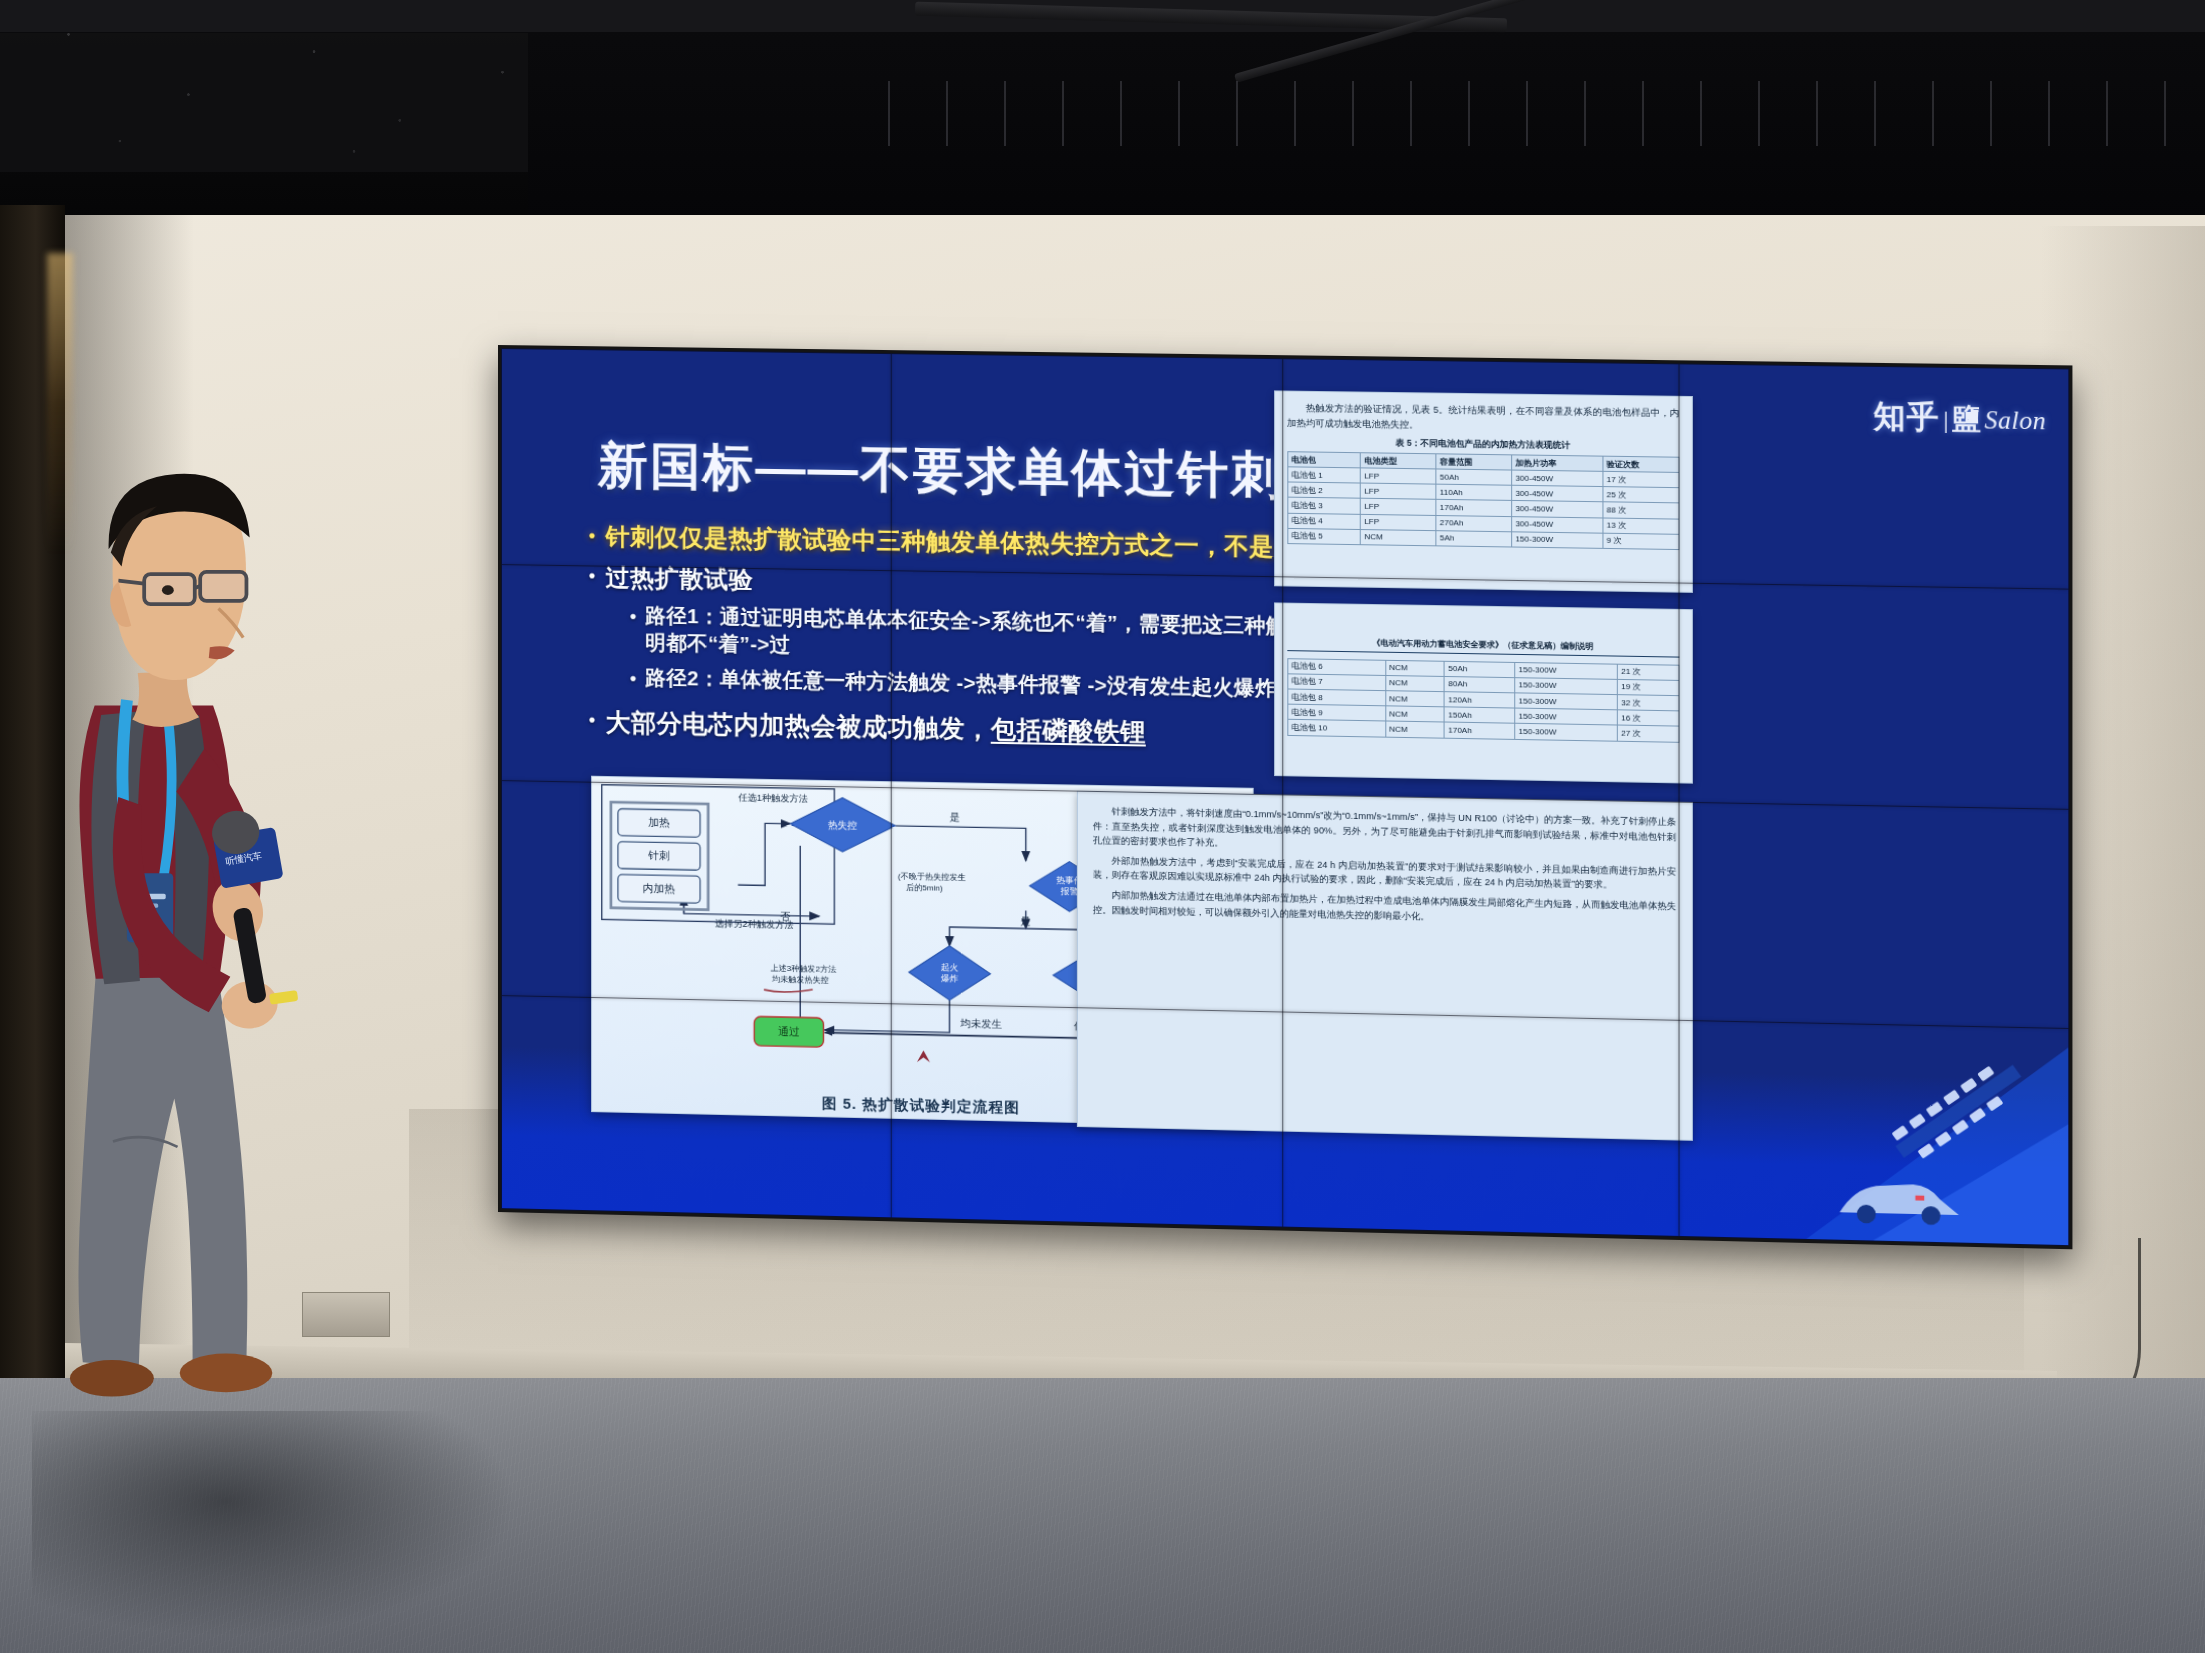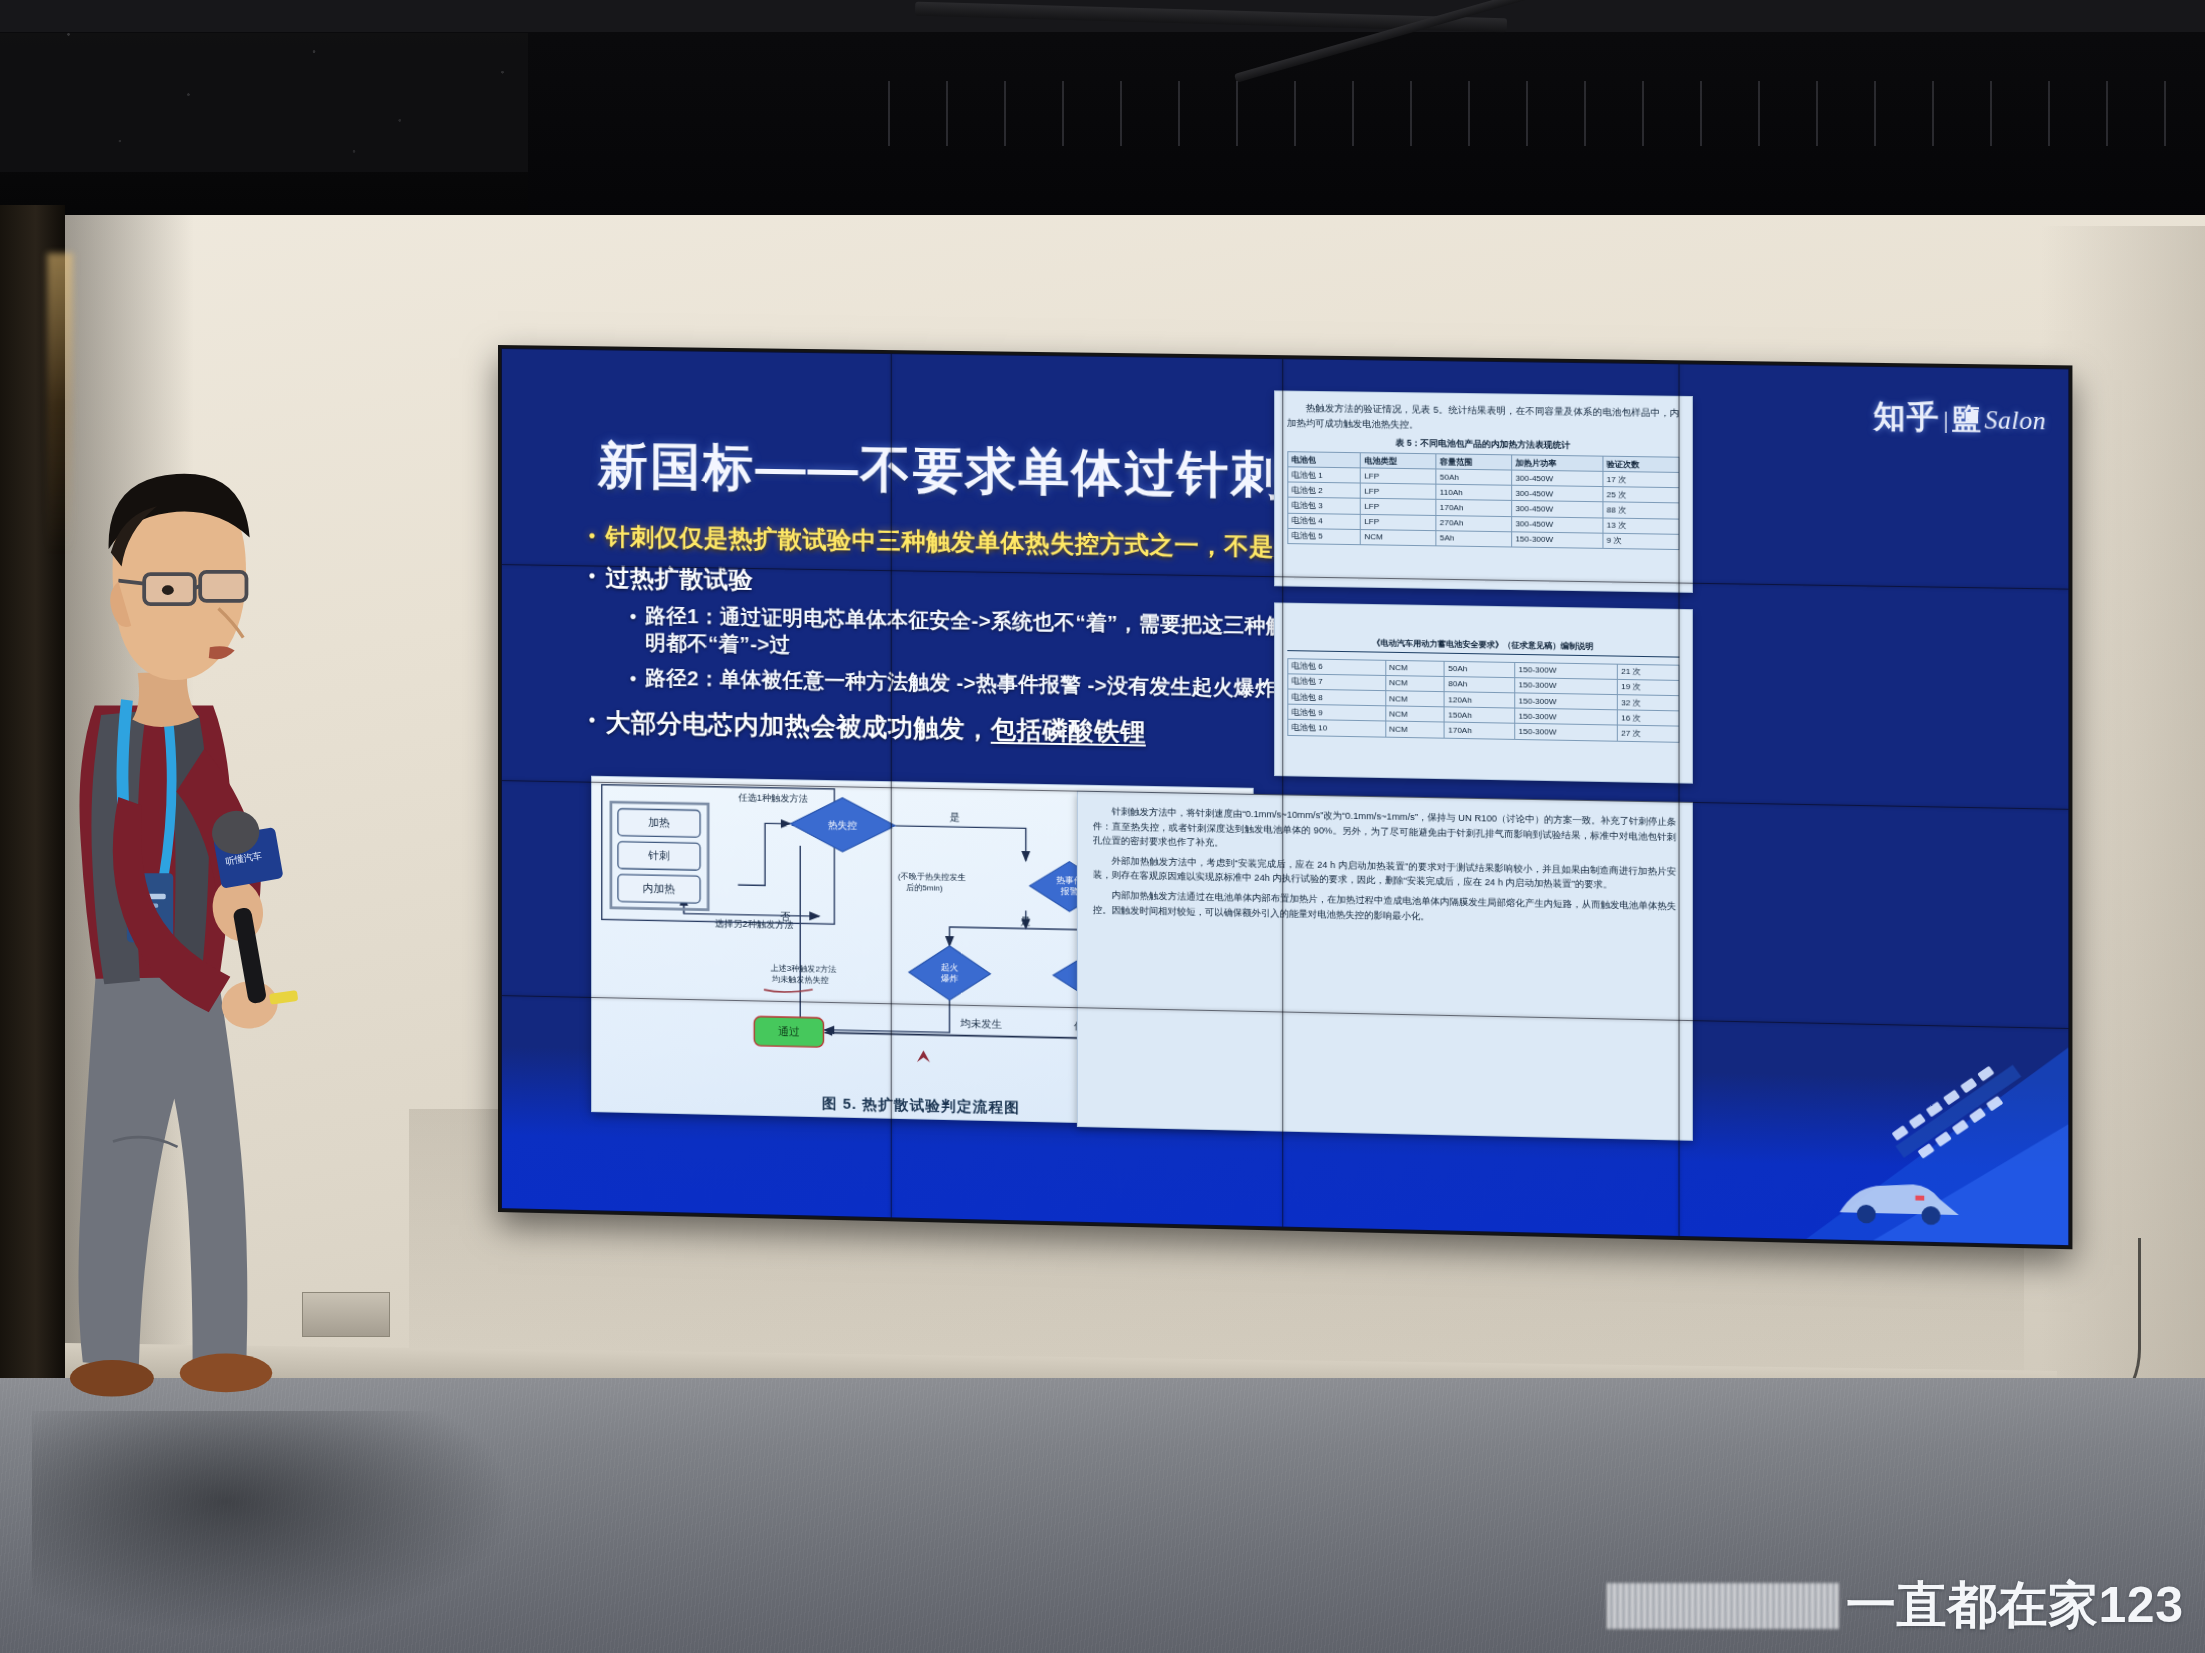--- a/index.html
+++ b/index.html
@@ -540,19 +540,15 @@
       <rect x="312" y="232" width="86" height="54" rx="12" fill="rgba(210,220,235,.22)"></rect>
       <path d="M302,262 L312,258"></path>
       <path d="M208,254 L160,248"></path>
     </g>
     <ellipse cx="252" cy="266" rx="11" ry="9" fill="#26201c"></ellipse>
     <path d="M346,300 q28,26 46,54" stroke="#c79468" stroke-width="6" fill="none"></path>
     <path d="M330,372 q30,-6 46,6 q-20,22 -48,14 z" fill="#a9543f"></path>
     <path d="M160,250 q-24,22 -10,60 q12,32 34,22" fill="#dda87c"></path>
   </svg>
 
-  <div class="watermark">
-    <div class="wm-blur"></div>
-    <div class="wm-text">一直都在家123</div>
-  </div>
 
 </div>
 
 
 </body></html>

